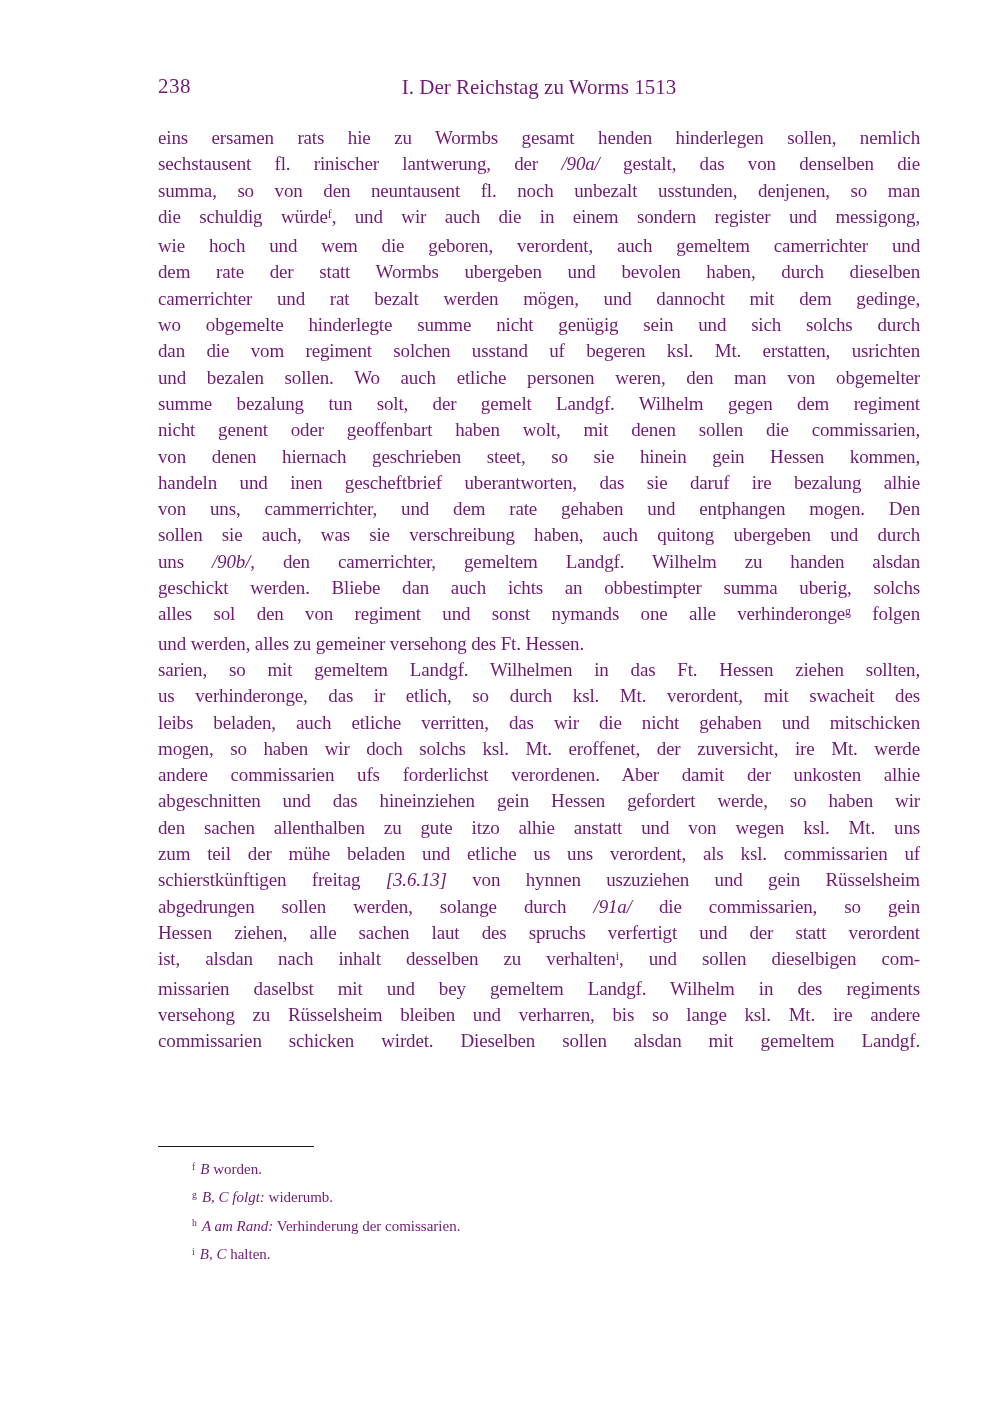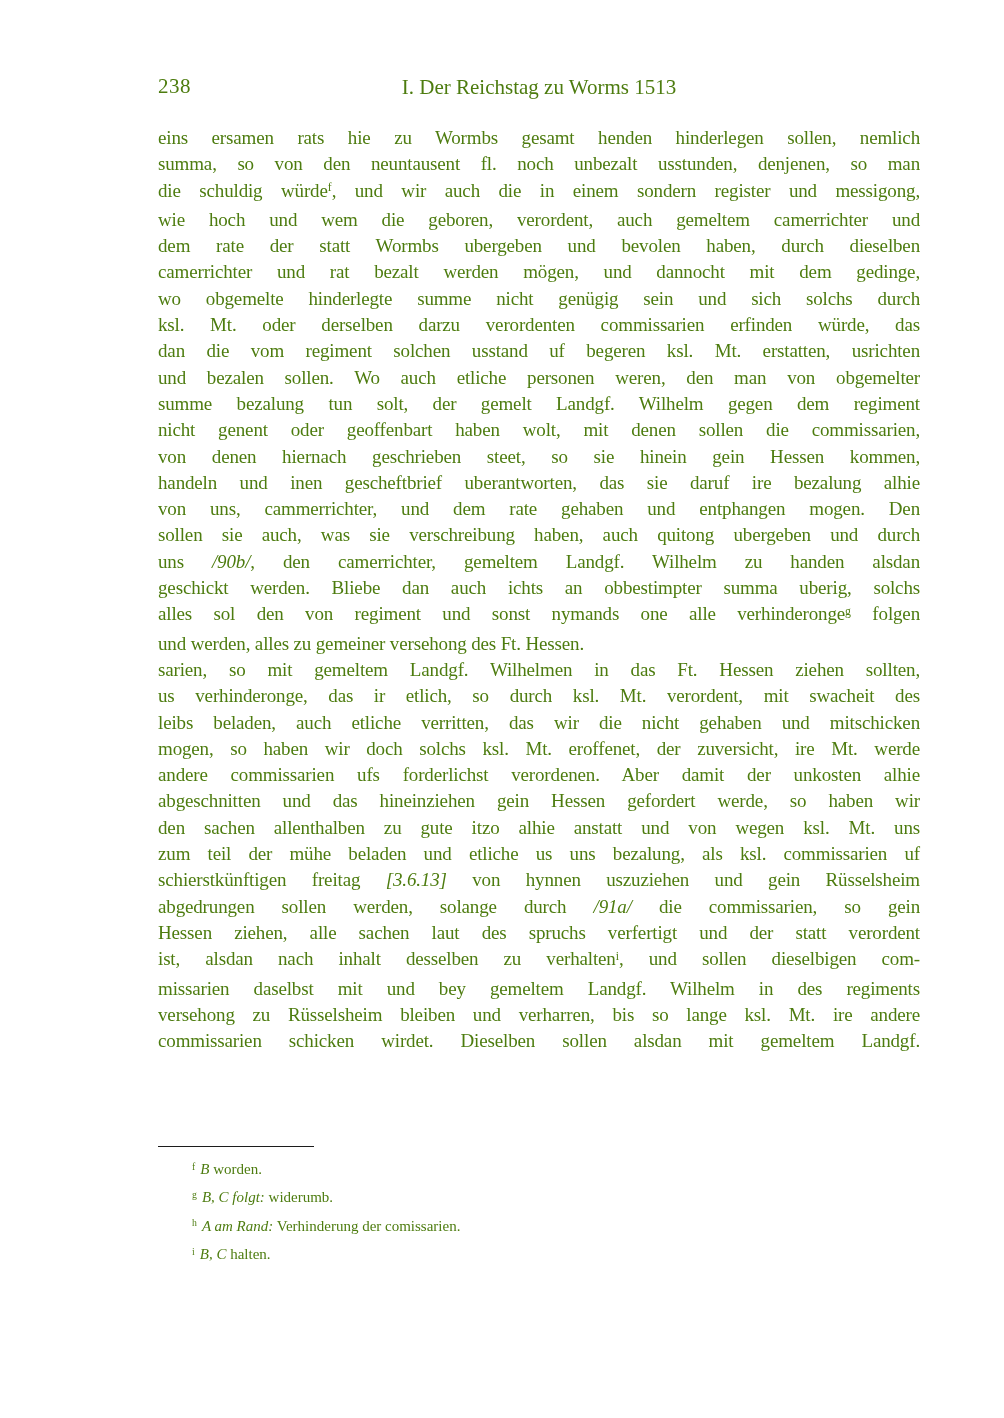--- a/index.html
+++ b/index.html
@@ -1,21 +1,21 @@
 <!DOCTYPE html>
 <html><head>
 <meta charset="utf-8">
 <style>
   html, body { margin: 0; padding: 0; background: #ffffff; }
   .page {
     position: relative;
     width: 1004px;
     height: 1378px;
     background: #ffffff;
-    color: #4d7c0f;
+    color: #701a75;
     font-family: "Liberation Serif", "DejaVu Serif", serif;
     overflow: hidden;
   }
   .pg-header {
     position: absolute;
     left: 158px;
     top: 74px;
     width: 762px;
     height: 26px;
   }
@@ -84,27 +84,27 @@
 <div class="page">
 
   <div class="pg-header">
     <span class="page-number">238</span>
     <span class="running-title">I. Der Reichstag zu Worms 1513</span>
   </div>
 
   <div class="body-text">
       <div>
         <div class="line"><span>eins ersamen rats hie zu Wormbs gesamt henden hinderlegen sollen, nemlich</span></div>
+        <div class="line"><span>sechstausent fl. rinischer lantwerung, der </span><span class="i">/90a/</span><span> gestalt, das von denselben die</span></div>
         <div class="line"><span>summa, so von den neuntausent fl. noch unbezalt usstunden, denjenen, so man</span></div>
         <div class="line"><span>die schuldig würde</span><span class="sup">f</span><span>, und wir auch die in einem sondern register und messigong,</span></div>
         <div class="line"><span>wie hoch und wem die geboren, verordent, auch gemeltem camerrichter und</span></div>
         <div class="line"><span>dem rate der statt Wormbs ubergeben und bevolen haben, durch dieselben</span></div>
         <div class="line"><span>camerrichter und rat bezalt werden mögen, und dannocht mit dem gedinge,</span></div>
         <div class="line"><span>wo obgemelte hinderlegte summe nicht genügig sein und sich solchs durch</span></div>
-        <div class="line"><span>ksl. Mt. oder derselben darzu verordenten commissarien erfinden würde, das</span></div>
         <div class="line"><span>dan die vom regiment solchen usstand uf begeren ksl. Mt. erstatten, usrichten</span></div>
         <div class="line"><span>und bezalen sollen. Wo auch etliche personen weren, den man von obgemelter</span></div>
         <div class="line"><span>summe bezalung tun solt, der gemelt Landgf. Wilhelm gegen dem regiment</span></div>
         <div class="line"><span>nicht genent oder geoffenbart haben wolt, mit denen sollen die commissarien,</span></div>
         <div class="line"><span>von denen hiernach geschrieben steet, so sie hinein gein Hessen kommen,</span></div>
         <div class="line"><span>handeln und inen gescheftbrief uberantworten, das sie daruf ire bezalung alhie</span></div>
         <div class="line"><span>von uns, cammerrichter, und dem rate gehaben und entphangen mogen. Den</span></div>
         <div class="line"><span>sollen sie auch, was sie verschreibung haben, auch quitong ubergeben und durch</span></div>
         <div class="line"><span>uns </span><span class="i">/90b/</span><span>, den camerrichter, gemeltem Landgf. Wilhelm zu handen alsdan</span></div>
         <div class="line"><span>geschickt werden. Bliebe dan auch ichts an obbestimpter summa uberig, solchs</span></div>
@@ -112,21 +112,21 @@
         <div class="line short"><span>und werden, alles zu gemeiner versehong des Ft. Hessen.</span></div>
       </div>
       <div>
         <div class="line"><span>sarien, so mit gemeltem Landgf. Wilhelmen in das Ft. Hessen ziehen sollten,</span></div>
         <div class="line"><span>us verhinderonge, das ir etlich, so durch ksl. Mt. verordent, mit swacheit des</span></div>
         <div class="line"><span>leibs beladen, auch etliche verritten, das wir die nicht gehaben und mitschicken</span></div>
         <div class="line"><span>mogen, so haben wir doch solchs ksl. Mt. eroffenet, der zuversicht, ire Mt. werde</span></div>
         <div class="line"><span>andere commissarien ufs forderlichst verordenen. Aber damit der unkosten alhie</span></div>
         <div class="line"><span>abgeschnitten und das hineinziehen gein Hessen gefordert werde, so haben wir</span></div>
         <div class="line"><span>den sachen allenthalben zu gute itzo alhie anstatt und von wegen ksl. Mt. uns</span></div>
-        <div class="line"><span>zum teil der mühe beladen und etliche us uns bezalung, als ksl. commissarien uf</span></div>
+        <div class="line"><span>zum teil der mühe beladen und etliche us uns verordent, als ksl. commissarien uf</span></div>
         <div class="line"><span>schierstkünftigen freitag </span><span class="i">[3.6.13]</span><span> von hynnen uszuziehen und gein Rüsselsheim</span></div>
         <div class="line"><span>abgedrungen sollen werden, solange durch </span><span class="i">/91a/</span><span> die commissarien, so gein</span></div>
         <div class="line"><span>Hessen ziehen, alle sachen laut des spruchs verfertigt und der statt verordent</span></div>
         <div class="line"><span>ist, alsdan nach inhalt desselben zu verhalten</span><span class="sup">i</span><span>, und sollen dieselbigen com-</span></div>
         <div class="line"><span>missarien daselbst mit und bey gemeltem Landgf. Wilhelm in des regiments</span></div>
         <div class="line"><span>versehong zu Rüsselsheim bleiben und verharren, bis so lange ksl. Mt. ire andere</span></div>
         <div class="line"><span>commissarien schicken wirdet. Dieselben sollen alsdan mit gemeltem Landgf.</span></div>
       </div>
     </div>
 

